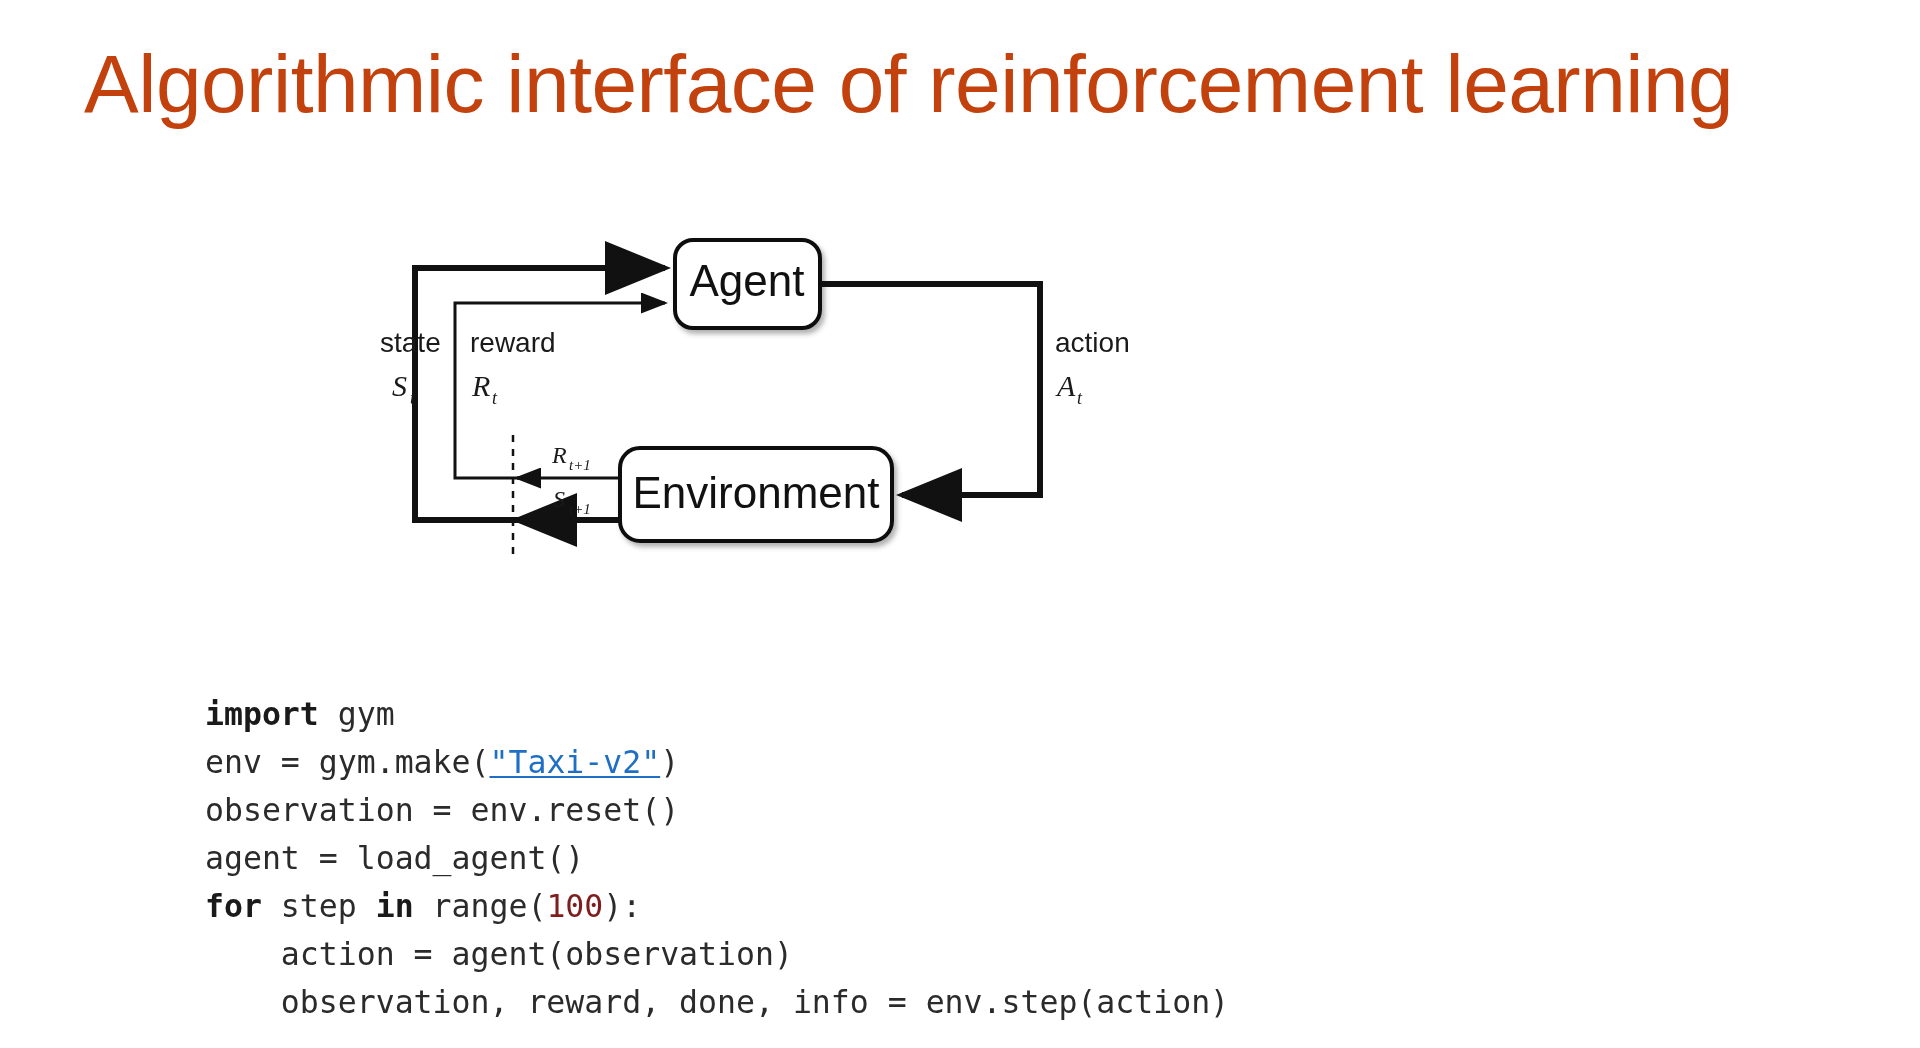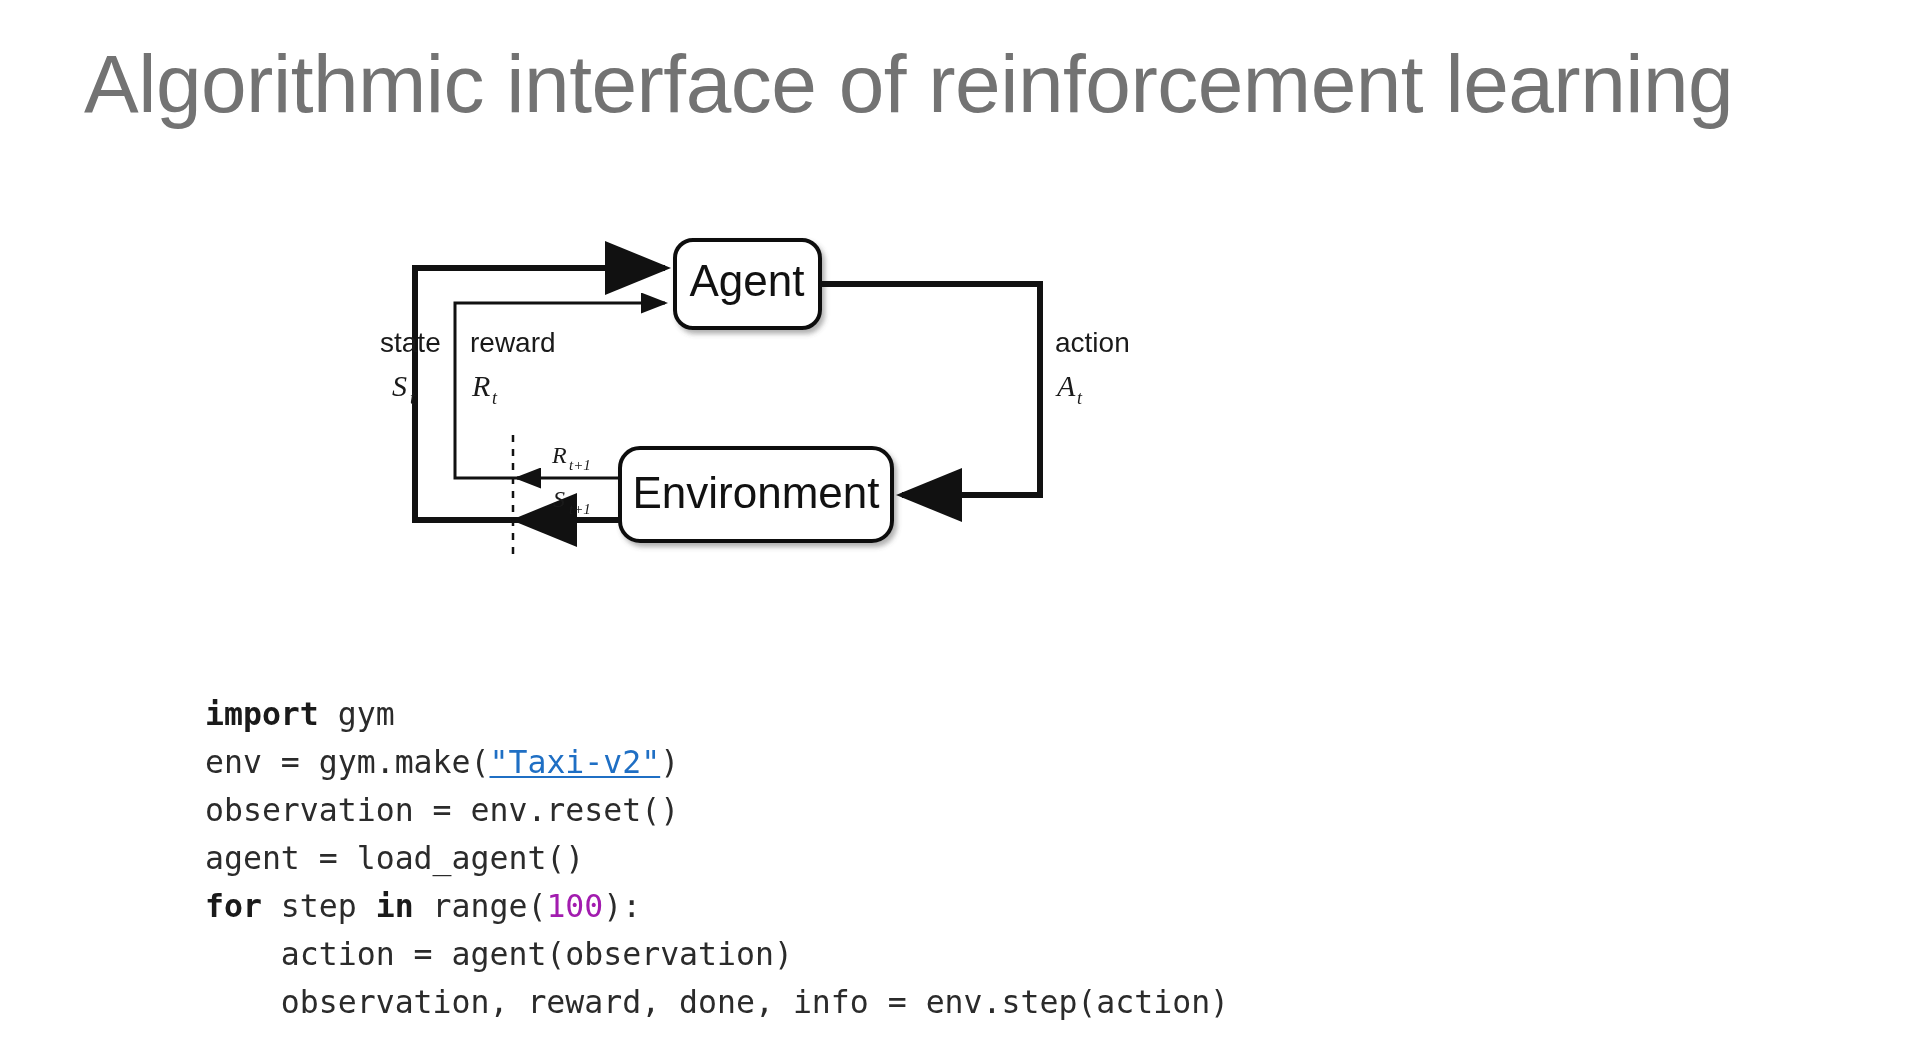--- a/index.html
+++ b/index.html
@@ -20,21 +20,21 @@
   .slide-title {
     position: absolute;
     left: 84px;
     top: 36px;
     width: 1790px;
     font-family: "Liberation Sans", sans-serif;
     font-size: 82px;
     line-height: 96px;
     font-weight: 400;
     letter-spacing: -0.5px;
-    color: #737373;
+    color: #c2410c;
     white-space: nowrap;
   }
 
   
   .diagram {
     position: absolute;
     left: 380px;
     top: 230px;
     width: 1000px;
     height: 400px;
@@ -87,21 +87,21 @@
     top: 690px;
     font-family: "DejaVu Sans Mono", "Liberation Mono", monospace;
     font-size: 31.5px;
     line-height: 48px;
     color: #2b2b2b;
     white-space: pre;
     letter-spacing: 0px;
   }
   .code-line { white-space: pre; }
   .kw { font-weight: bold; color: #1a1a1a; }
-  .num { color: #a21caf; }
+  .num { color: #7f1d1d; }
   .link {
     color: #1f6fc4;
     text-decoration: underline;
     text-decoration-thickness: 2px;
     text-underline-offset: 3px;
     cursor: pointer;
   }
 </style>
 </head>
 <body>

